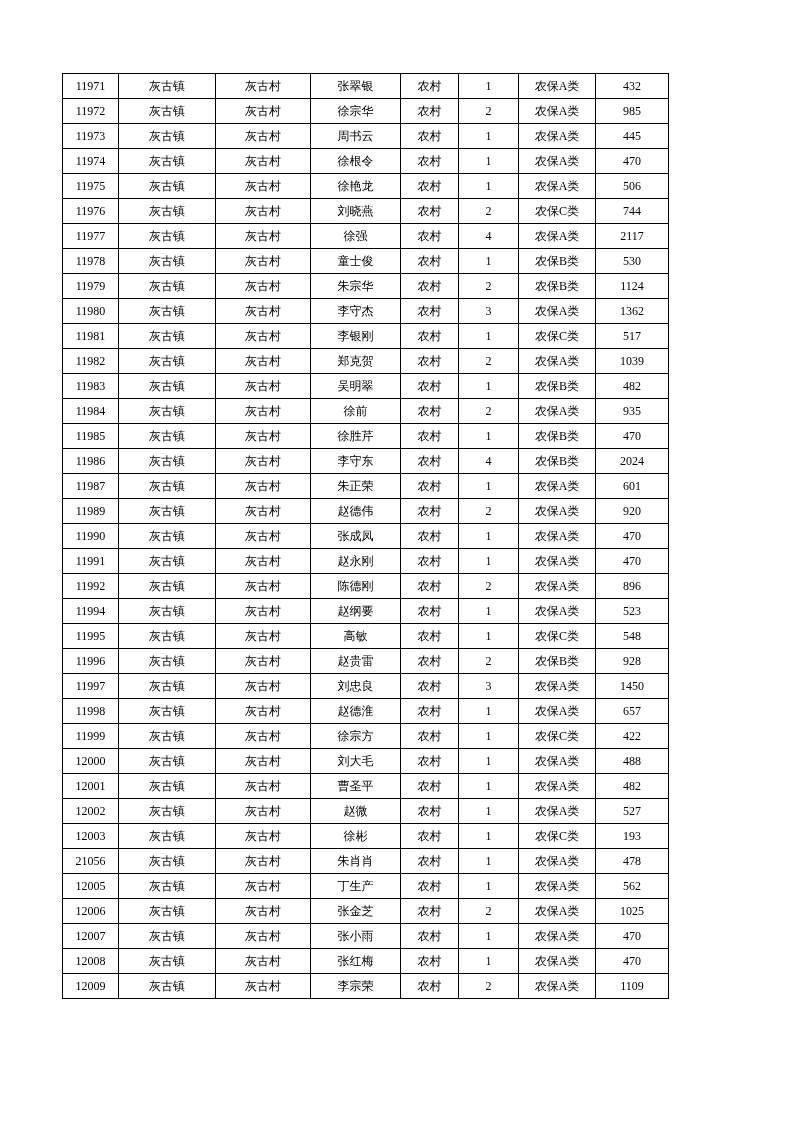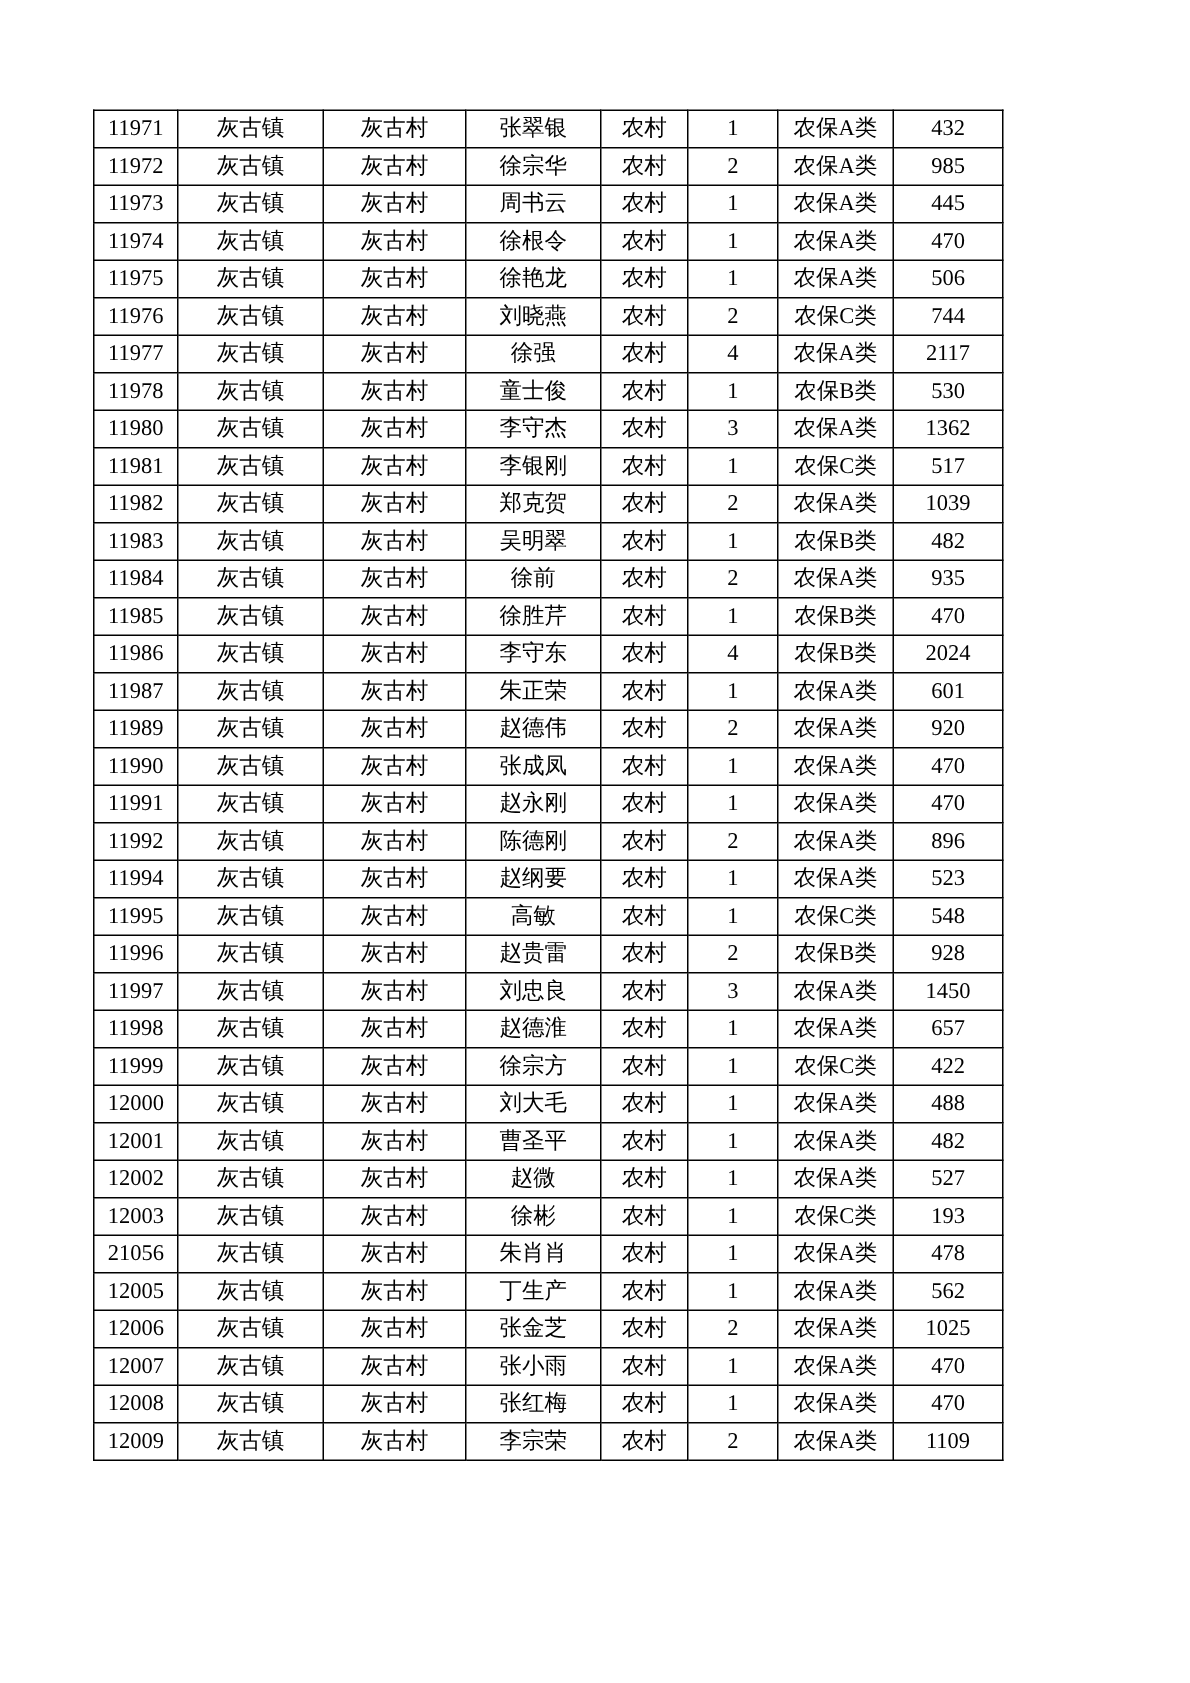--- a/index.html
+++ b/index.html
@@ -22,21 +22,21 @@
     background: #ffffff;
     overflow: hidden;
   }
   table.data-table {
     position: absolute;
     left: 62px;
     top: 73px;
     width: 606px;
     border-collapse: collapse;
     table-layout: fixed;
-    font-size: 15px;
+    font-size: 12px;
   }
   table.data-table td {
     border: 1px solid #000000;
     height: 24px;
     padding: 0 2px;
     text-align: center;
     vertical-align: middle;
     white-space: nowrap;
     overflow: hidden;
     line-height: 24px;
@@ -140,20 +140,30 @@
           <td>11978</td>
           <td>灰古镇</td>
           <td>灰古村</td>
           <td>童士俊</td>
           <td>农村</td>
           <td>1</td>
           <td>农保B类</td>
           <td>530</td>
         </tr>
         <tr>
+          <td>11979</td>
+          <td>灰古镇</td>
+          <td>灰古村</td>
+          <td>朱宗华</td>
+          <td>农村</td>
+          <td>2</td>
+          <td>农保B类</td>
+          <td>1124</td>
+        </tr>
+        <tr>
           <td>11980</td>
           <td>灰古镇</td>
           <td>灰古村</td>
           <td>李守杰</td>
           <td>农村</td>
           <td>3</td>
           <td>农保A类</td>
           <td>1362</td>
         </tr>
         <tr>

